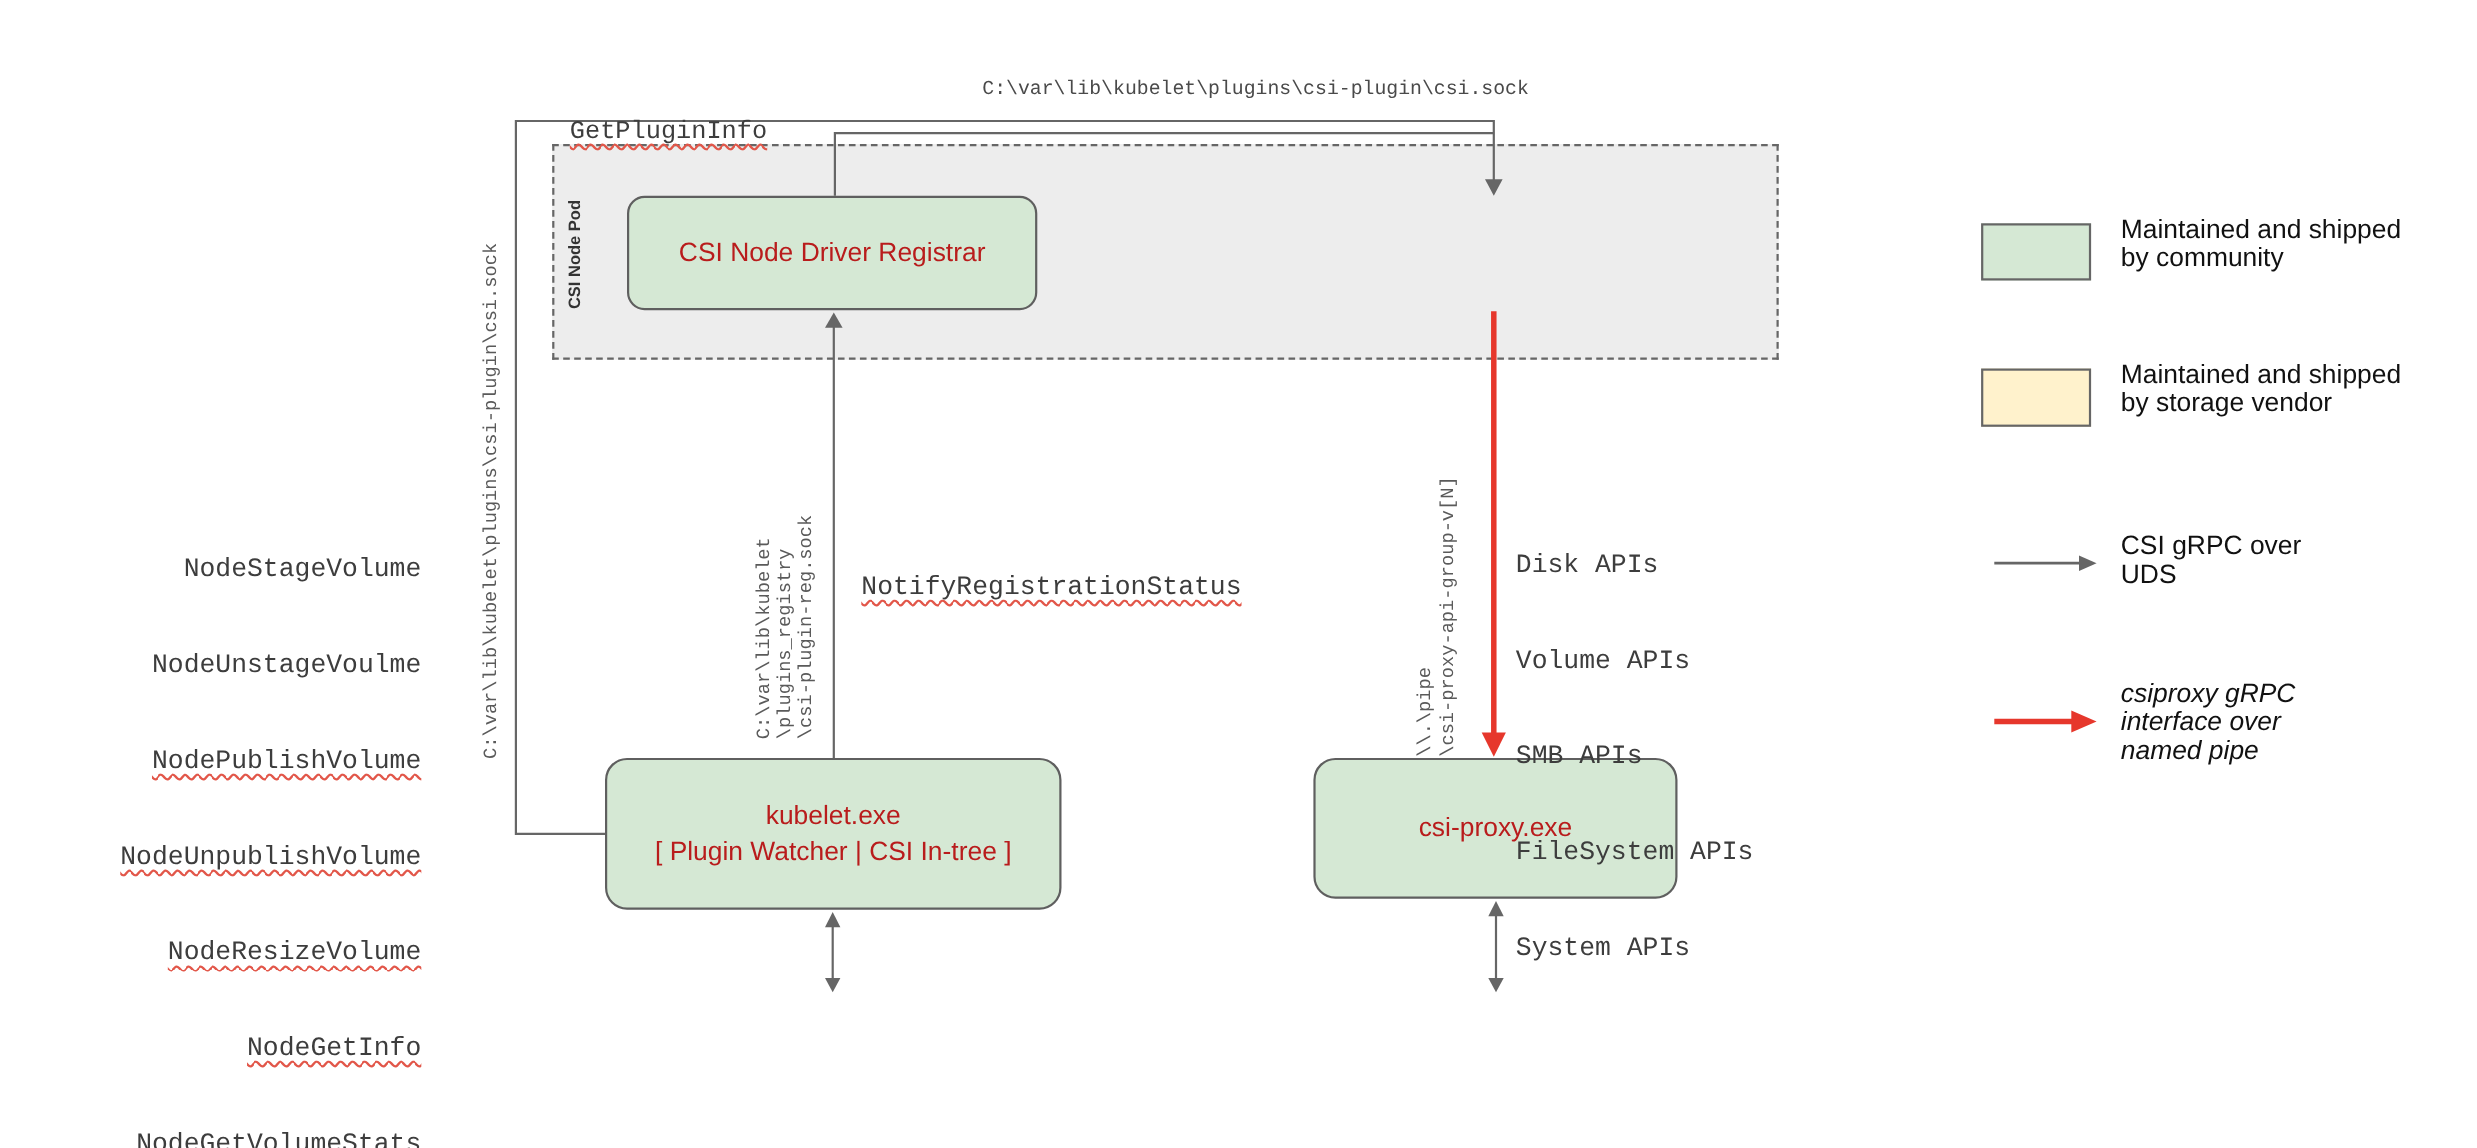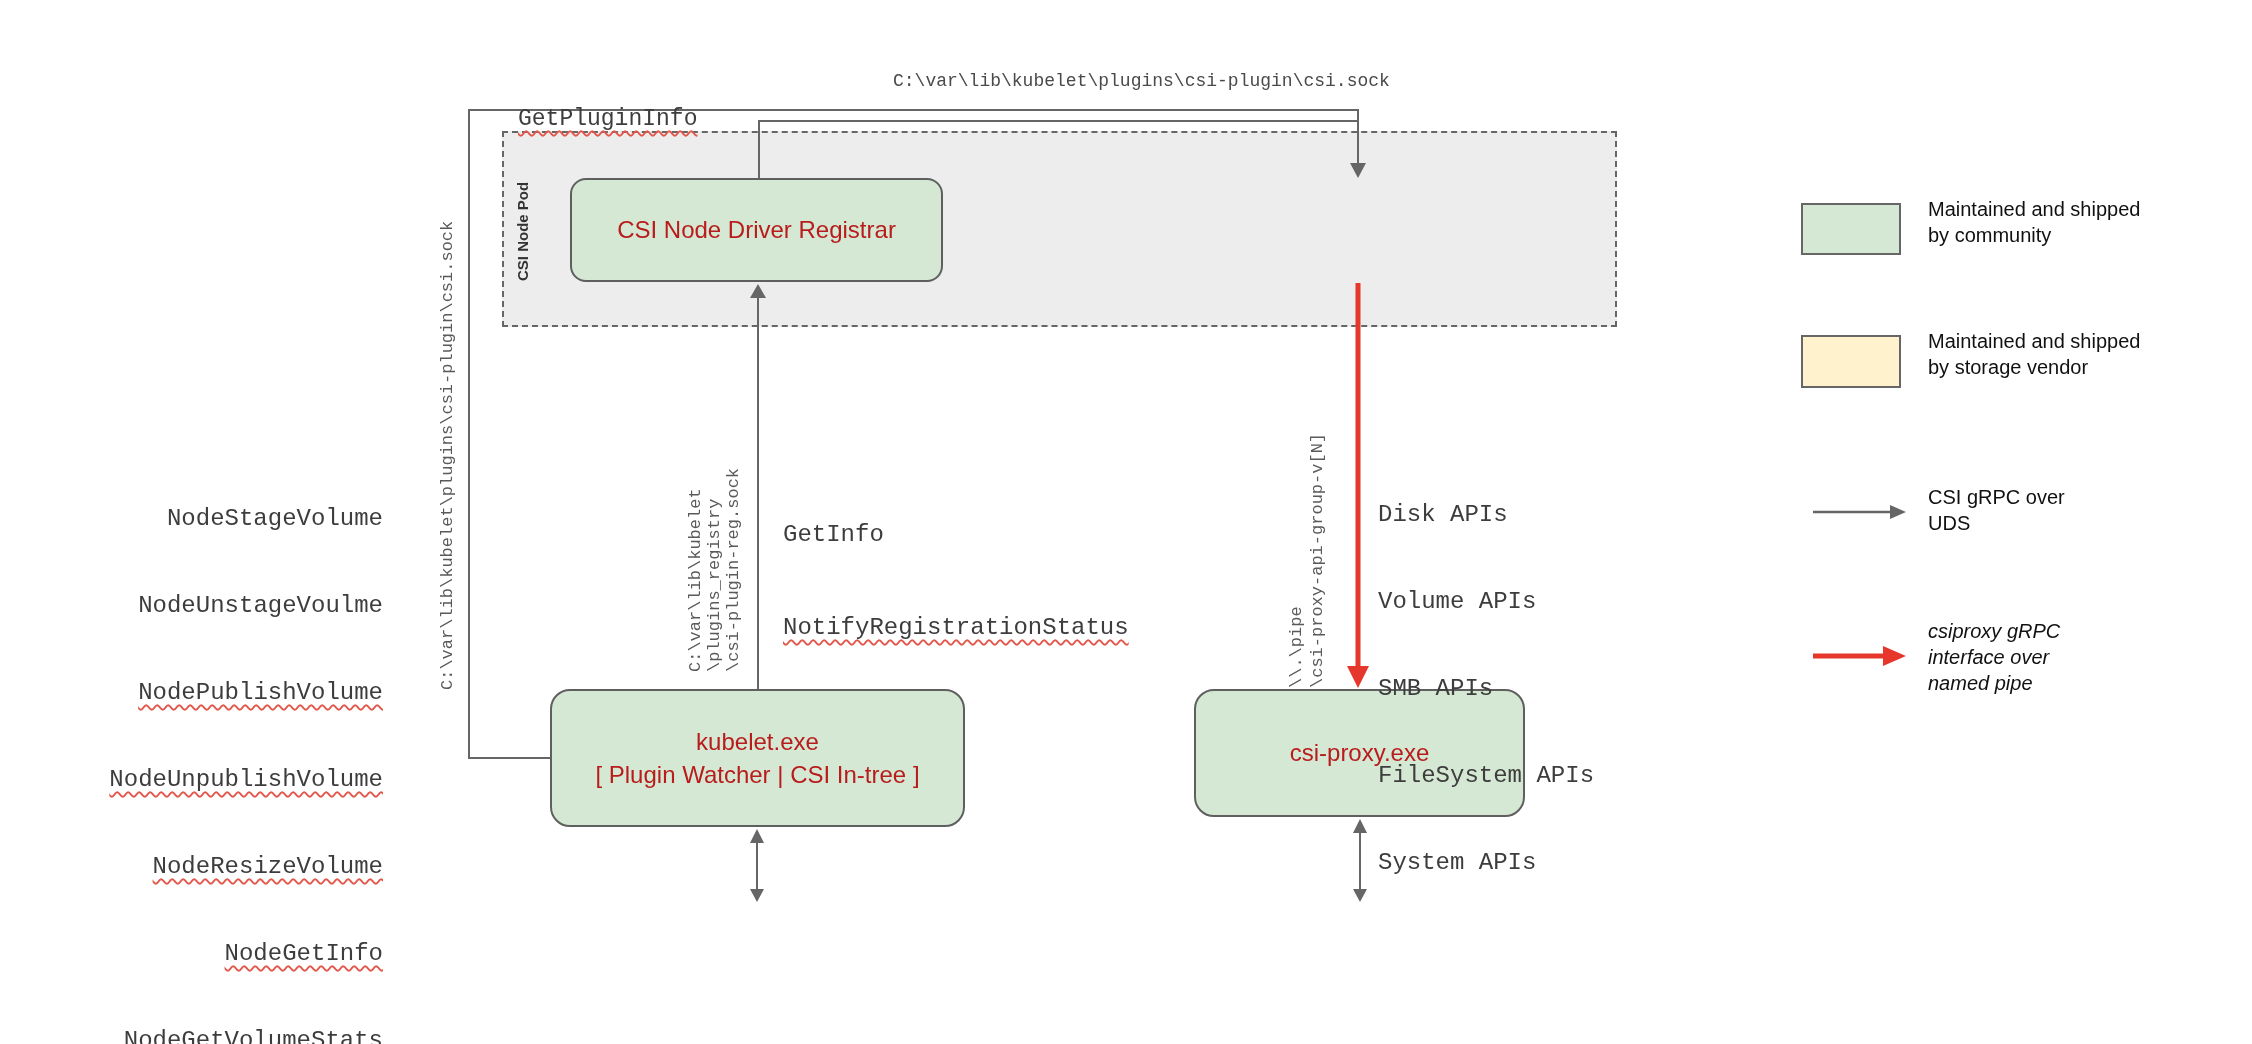--- a/index.html
+++ b/index.html
@@ -48,21 +48,21 @@
   #csi-sock-left{left:437px;top:690px;line-height:22px;}
   #reg-sock{left:686px;top:672px;line-height:19px;}
   #pipe-label{left:1286px;top:688px;line-height:21px;}
   #pod-label{left:514px;top:281px;font-size:15px;font-weight:bold;color:#333;
              font-family:"Liberation Sans",sans-serif;}
 
   
   .swatch{position:absolute;width:100px;border:2px solid #666;z-index:3;box-sizing:border-box;}
   #swatch-community{left:1801px;top:203px;height:52px;background:var(--community-green,#d5e8d4);}
   #swatch-vendor{left:1801px;top:335px;height:53px;background:var(--vendor-yellow,#fff2cc);}
-  .legend-text{position:absolute;left:1928px;font-size:20px;line-height:26px;
+  .legend-text{position:absolute;left:1928px;font-size:24px;line-height:26px;
                color:#111;white-space:pre-line;z-index:4;}
   #legend-community{top:196px;}
   #legend-vendor{top:328px;}
   #legend-uds{top:484px;}
   #legend-pipe{top:618px;font-style:italic;}
 </style>
 </head>
 <body>
 
 <div id="canvas">
@@ -138,21 +138,20 @@
     <div>NodeStageVolume</div>
     <div>NodeUnstageVoulme</div>
     <div class="squiggle">NodePublishVolume</div>
     <div class="squiggle">NodeUnpublishVolume</div>
     <div class="squiggle">NodeResizeVolume</div>
     <div class="squiggle">NodeGetInfo</div>
     <div class="squiggle">NodeGetVolumeStats</div>
   </div>
 
   <div id="reg-calls" class="mono">
-    <div>GetInfo</div>
     <div class="squiggle">NotifyRegistrationStatus</div>
   </div>
 
   <div id="api-calls" class="mono">
     <div>Disk APIs</div>
     <div>Volume APIs</div>
     <div>SMB APIs</div>
     <div>FileSystem APIs</div>
     <div>System APIs</div>
   </div>

